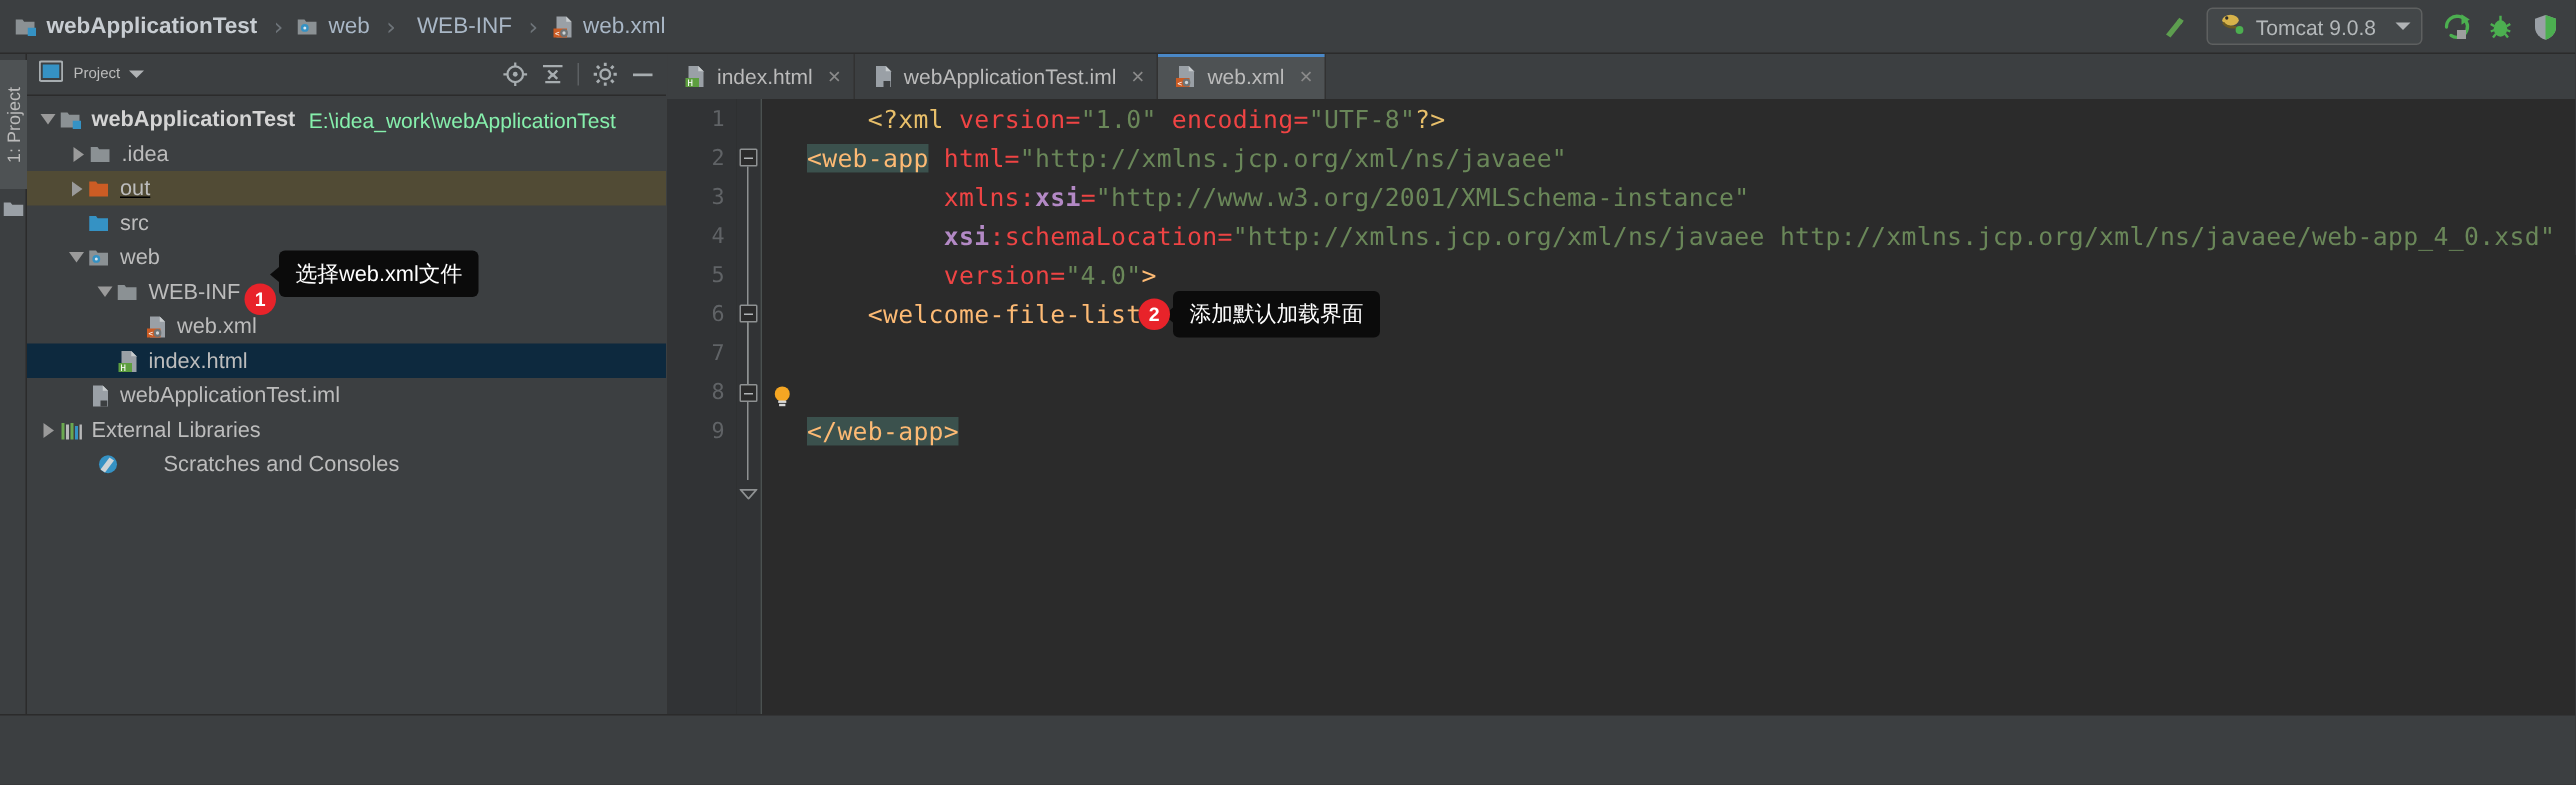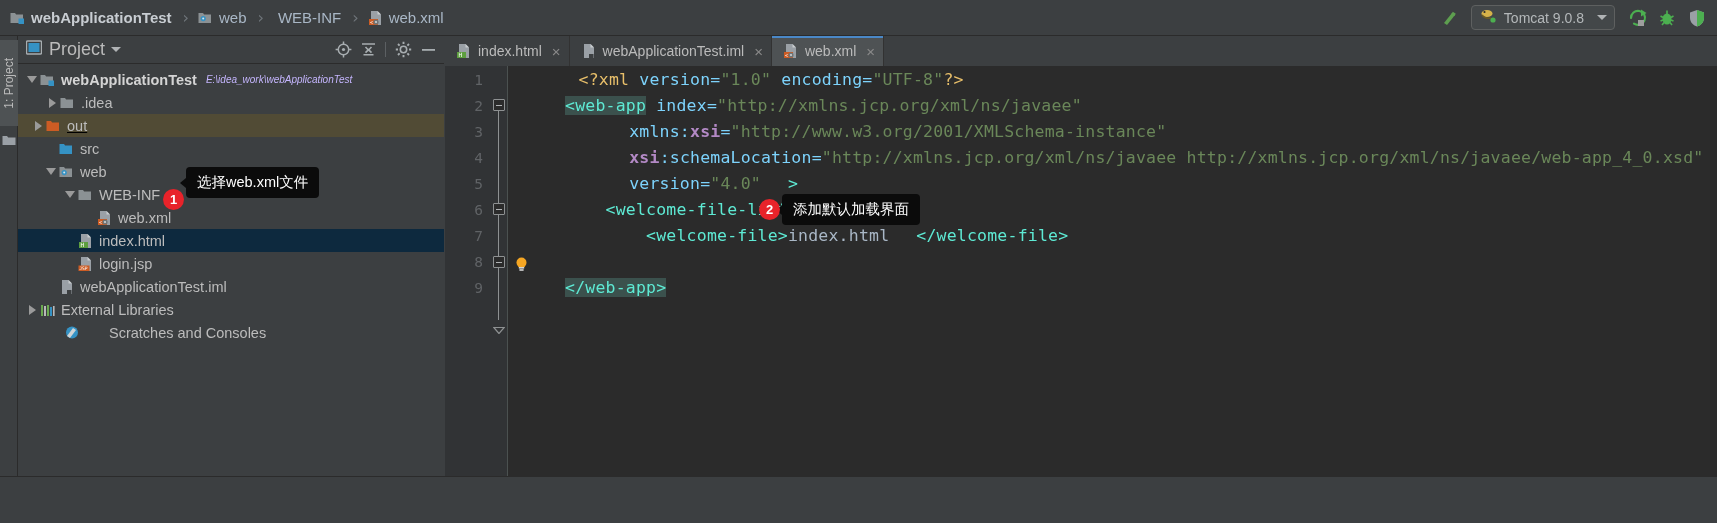--- a/index.html
+++ b/index.html
@@ -54,35 +54,35 @@
 
   
   .projpanel {
     position: absolute; left: 18px; top: 36px; width: 426px; height: 440px;
     background: #3c3f41;
   }
   .proj-header {
     height: 28px; display: flex; align-items: center; padding: 0 4px 0 8px;
     border-bottom: 1px solid #2b2b2b;
   }
-  .proj-title { font-size: 18px; color: #bbbbbb; margin-left: 7px; }
+  .proj-title { font-size: 10px; color: #bbbbbb; margin-left: 7px; }
   .proj-header-actions { margin-left: auto; display: flex; align-items: center; gap: 1px; }
   .ph-btn { width: 24px; height: 24px; display: flex; align-items: center; justify-content: center; cursor: pointer; border-radius: 3px; }
   .ph-div { width: 1px; height: 15px; background: #5c6063; margin: 0 4px; }
 
   .tree { position: absolute; left: 0; top: 29px; right: 0; bottom: 0; background: #3c3f41; padding-top: 3px; overflow: hidden; }
   .trow { display: flex; align-items: center; height: 23px; white-space: nowrap; cursor: pointer; position: relative; }
   .trow.sel { background: #0d293e; }
   .trow.hov { background: #514b35; }
   .arrow { width: 16px; display: flex; align-items: center; justify-content: center; flex: none; }
   .arrow-r { width: 0; height: 0; border-top: 5px solid transparent; border-bottom: 5px solid transparent; border-left: 7px solid #9a9a9a; }
   .arrow-d { width: 0; height: 0; border-left: 5px solid transparent; border-right: 5px solid transparent; border-top: 7px solid #9a9a9a; }
   .tlabel { font-size: 14.5px; color: #bcbcbc; margin-left: 5px; }
   .tlabel.bold { font-weight: bold; color: #d4d4d4; }
-  .tpath { font-size: 10px; color: #c4b5fd; margin-left: 9px; font-style: italic; }
+  .tpath { font-size: 14px; color: #86efac; margin-left: 9px; }
   .tico { flex: none; display: flex; align-items: center; }
 
   
   .editor {
     position: absolute; left: 445px; top: 36px; width: 1272px; height: 440px;
     background: #3c3f41;
   }
   .tabbar { height: 30px; display: flex; align-items: flex-end; background: #3c3f41; }
   .etab {
     height: 30px; display: flex; align-items: center; gap: 6px;
@@ -118,22 +118,22 @@
   .lnum {
     position: absolute; left: 0; width: 38px; text-align: right;
     font-family: "DejaVu Sans Mono", monospace; font-size: 14.5px;
     color: #606366; line-height: 26px;
   }
   .ctext {
     position: absolute; left: 93px; white-space: pre;
     font-family: "DejaVu Sans Mono", monospace; font-size: 16.5px;
     line-height: 26px; letter-spacing: 0.2px;
   }
-  .t-tag   { color: #5eead4; margin-left: 27px; }
-  .t-attr  { color: #7dd3fc; }
+  .t-tag   { color: #fdba74; }
+  .t-attr  { color: #ef4444; }
   .t-ns    { color: #b389c5; font-weight: bold; }
   .t-val   { color: #6a8759; }
   .t-txt   { color: #a9b7c6; }
   .t-pi    { color: #e8bf6a; }
   .hl-tag  { background: #3b514d; }
 
   .fold {
     position: absolute; left: 48px; width: 12px; height: 12px;
     border: 1px solid #8e9192; border-radius: 1px; background: #2b2b2b;
     display: flex; align-items: center; justify-content: center;
@@ -331,21 +331,21 @@
           <span class="arrow">
             <i class="arrow-r"></i>
           </span>
           <span class="tico">
             <svg width="16" height="14" viewBox="0 0 16 14">
               <path d="M0.5 2 h4.5 l1.1 1.5 H13 V12 H0.5 Z" fill="#8b9194"></path>
             </svg>
           </span>
           <span class="tlabel">.idea</span>
         </div>
-        <div class="trow hov" style="padding-left: 12px; text-decoration: underline;">
+        <div class="trow hov" style="padding-left: 25px; text-decoration: underline;">
           <span class="arrow">
             <i class="arrow-r"></i>
           </span>
           <span class="tico">
             <svg width="16" height="14" viewBox="0 0 16 14">
               <path d="M0.5 2 h4.5 l1.1 1.5 H13 V12 H0.5 Z" fill="#cc5c24"></path>
             </svg>
           </span>
           <span class="tlabel">out</span>
         </div>
@@ -400,32 +400,20 @@
           <span class="arrow"></span>
           <span class="tico">
             <svg width="16" height="16" viewBox="0 0 16 16">
               <path d="M3 1 h6.5 L13 4.5 V15 H3 Z" fill="#9aa0a6"></path>
               <path d="M9.5 1 L13 4.5 H9.5 Z" fill="#c8ccce"></path>
               <rect x="1" y="9" width="9" height="6" fill="#5d9e3f"></rect>
               <text x="2.4" y="14" font-size="6" fill="#ffffff" font-family="monospace">H</text>
             </svg>
           </span>
           <span class="tlabel">index.html</span>
-        </div>
-        <div class="trow" style="padding-left: 44px;">
-          <span class="arrow"></span>
-          <span class="tico">
-            <svg width="16" height="16" viewBox="0 0 16 16">
-              <path d="M3 1 h6.5 L13 4.5 V15 H3 Z" fill="#9aa0a6"></path>
-              <path d="M9.5 1 L13 4.5 H9.5 Z" fill="#c8ccce"></path>
-              <rect x="0.5" y="9.5" width="11" height="5.5" fill="#cc5c24"></rect>
-              <text x="1.2" y="14" font-size="4.6" fill="#ffffff" font-family="monospace">JSP</text>
-            </svg>
-          </span>
-          <span class="tlabel">login.jsp</span>
         </div>
         <div class="trow" style="padding-left: 25px;">
           <span class="arrow"></span>
           <span class="tico">
             <svg width="16" height="16" viewBox="0 0 16 16">
               <path d="M3 1 h6.5 L13 4.5 V15 H3 Z" fill="#9aa0a6"></path>
               <path d="M9.5 1 L13 4.5 H9.5 Z" fill="#c8ccce"></path>
               <rect x="8" y="11" width="4.5" height="4" fill="#3c3f41"></rect>
             </svg>
           </span>
@@ -505,41 +493,40 @@
       <div class="gutter-fold"></div>
       <div class="gutter-icon"></div>
       <div class="vline"></div>
       <div id="codelines">
           <div class="crow" style="top: 1px;">
             <span class="lnum">1</span>
             <span class="ctext"><span class="t-txt">    </span><span class="t-pi">&lt;?xml</span><span class="t-attr"> version=</span><span class="t-val">"1.0"</span><span class="t-attr"> encoding=</span><span class="t-val">"UTF-8"</span><span class="t-pi">?&gt;</span></span>
           </div>
           <div class="crow" style="top: 27px;">
             <span class="lnum">2</span>
-            <span class="ctext"><span class="t-tag hl-tag">&lt;web-app</span><span class="t-attr"> index=</span><span class="t-val">"http://xmlns.jcp.org/xml/ns/javaee"</span></span>
+            <span class="ctext"><span class="t-tag hl-tag">&lt;web-app</span><span class="t-attr"> html=</span><span class="t-val">"http://xmlns.jcp.org/xml/ns/javaee"</span></span>
           </div>
           <div class="crow" style="top: 53px;">
             <span class="lnum">3</span>
             <span class="ctext"><span class="t-attr">         xmlns:</span><span class="t-ns">xsi</span><span class="t-attr">=</span><span class="t-val">"http://www.w3.org/2001/XMLSchema-instance"</span></span>
           </div>
           <div class="crow" style="top: 79px;">
             <span class="lnum">4</span>
             <span class="ctext"><span class="t-attr">         </span><span class="t-ns">xsi</span><span class="t-attr">:schemaLocation=</span><span class="t-val">"http://xmlns.jcp.org/xml/ns/javaee http://xmlns.jcp.org/xml/ns/javaee/web-app_4_0.xsd"</span></span>
           </div>
           <div class="crow" style="top: 105px;">
             <span class="lnum">5</span>
             <span class="ctext"><span class="t-attr">         version=</span><span class="t-val">"4.0"</span><span class="t-tag">&gt;</span></span>
           </div>
           <div class="crow" style="top: 131px;">
             <span class="lnum">6</span>
             <span class="ctext"><span class="t-txt">    </span><span class="t-tag">&lt;welcome-file-list&gt;</span></span>
           </div>
           <div class="crow" style="top: 157px;">
             <span class="lnum">7</span>
-            <span class="ctext"><span class="t-txt">        </span><span class="t-tag">&lt;welcome-file&gt;</span><span class="t-txt">index.html</span><span class="t-tag">&lt;/welcome-file&gt;</span></span>
           </div>
           <div class="crow" style="top: 183px;">
             <span class="lnum">8</span>
             <span class="ctext"><span class="t-txt">    </span></span>
           </div>
           <div class="crow" style="top: 209px;">
             <span class="lnum">9</span>
             <span class="ctext"><span class="t-tag hl-tag">&lt;/web-app&gt;</span></span>
           </div>
         </div>

